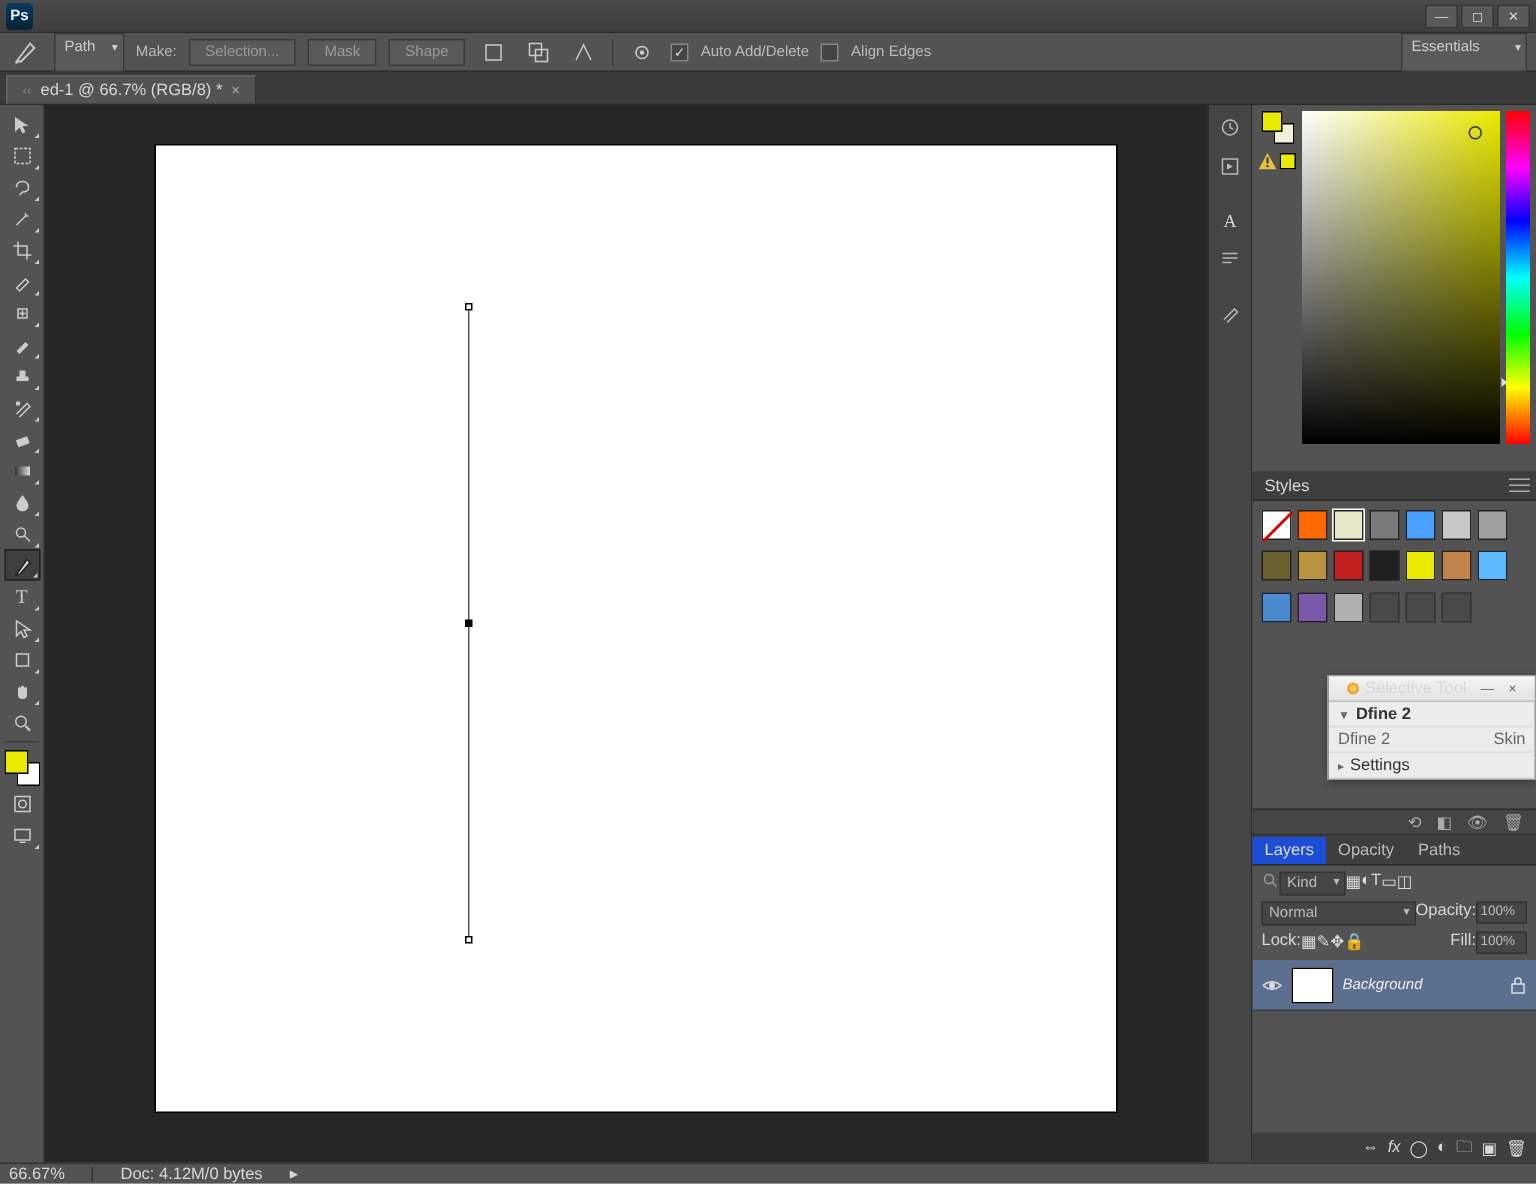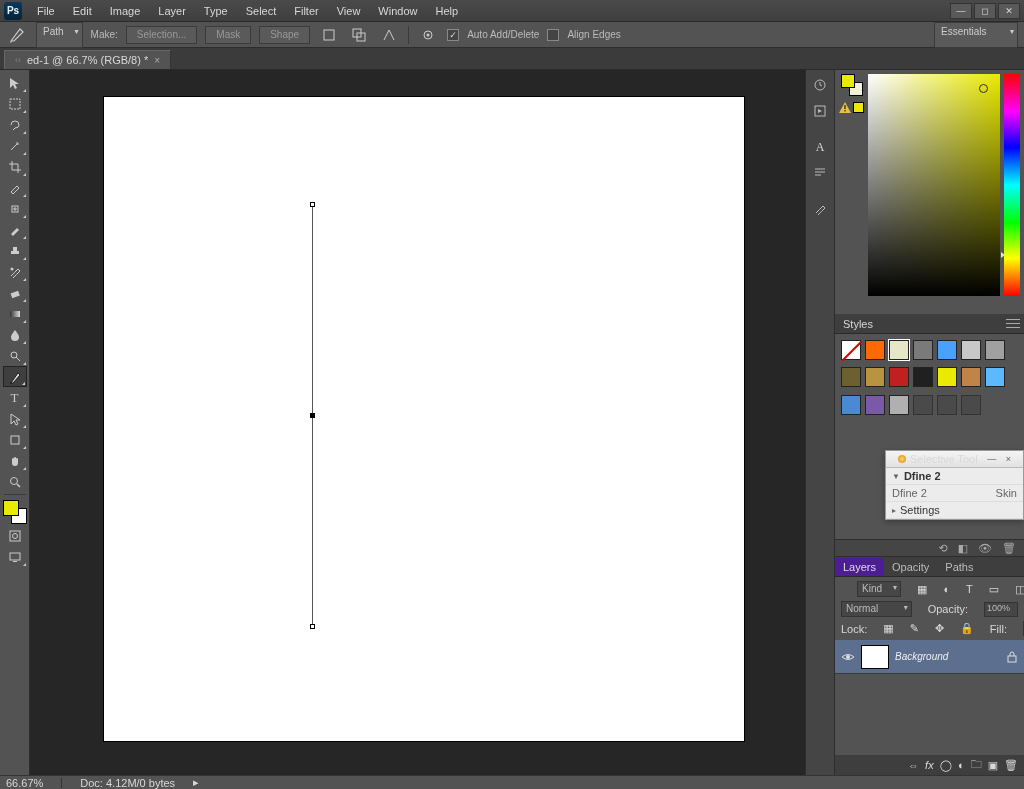--- a/index.html
+++ b/index.html
@@ -53,23 +53,23 @@
 .warn-row .sw { width: 11px; height: 11px; background: #eaea00; border: 1px solid #000; }
 .sv-box { flex: 1; height: 222px; position: relative; background: linear-gradient(to right,#fff,#eaea00); }
 .sv-box::after { content: ""; position: absolute; inset: 0; background: linear-gradient(to top,#000,transparent); }
 .sv-ind { position: absolute; right: 12px; top: 10px; width: 9px; height: 9px; border: 1px solid #333; border-radius: 50%; }
 .hue { width: 16px; height: 222px; background: linear-gradient(to bottom,#f00,#f0f 17%,#00f 33%,#0ff 50%,#0f0 67%,#ff0 83%,#f00); position: relative; }
 .hue-ind { position: absolute; left: -3px; top: 178px; width: 0; height: 0; border-top: 3px solid transparent; border-bottom: 3px solid transparent; border-left: 4px solid #ddd; }
 .styles-body { padding: 6px; display: flex; flex-wrap: wrap; gap: 4px; min-height: 90px; }
 .style-sw { width: 20px; height: 20px; border: 1px solid #222; }
 .layers-tabs { height: 20px; background: #3e3e3e; display: flex; align-items: center; font-size: 10px; border-bottom: 1px solid #2a2a2a; }
 .layers-tabs span { padding: 3px 8px; color: #bbb; }
-.layers-tabs span.act { background: #4c1d95; color: #ddd; }
+.layers-tabs span.act { background: #1d4ed8; color: #ddd; }
 .layers-opts { padding: 4px 6px; display: flex; flex-direction: column; gap: 4px; font-size: 10px; color: #999; }
-.lo-row { display: flex; align-items: center; gap: 16px; }
+.lo-row { display: flex; gap: 0; }
 .lo-drop { flex: 1; background: #464646; border: 1px solid #333; padding: 1px 4px; height: 16px; font-size: 10px; color: #bbb; position: relative; }
 .lo-drop::after { content: "▾"; position: absolute; right: 3px; font-size: 8px; }
 .lo-input { width: 34px; background: #464646; border: 1px solid #333; padding: 0 2px; height: 15px; font-size: 9px; color: #bbb; }
 .layer-list { flex: 1; overflow: auto; }
 .layer-row { height: 34px; background: #5d6f8f; display: flex; align-items: center; padding: 0 6px; gap: 6px; border-bottom: 1px solid #3a3a3a; }
 .eye { width: 14px; height: 14px; }
 .layer-thumb { width: 28px; height: 24px; background: #fff; border: 1px solid #000; }
 .layer-name { font-style: italic; color: #eee; font-size: 10px; }
 .lock-ic { margin-left: auto; }
 .layer-foot { height: 20px; background: #3e3e3e; display: flex; align-items: center; justify-content: flex-end; gap: 6px; padding: 0 6px; color: #aaa; }
@@ -84,32 +84,20 @@
 .sel-head .mini { margin-left: auto; font-size: 9px; color: #666; }
 .sel-row { padding: 2px 6px; border-bottom: 1px solid #ddd; display: flex; align-items: center; gap: 4px; color:#333; }
 .sel-row .tri2 { font-size: 8px; color: #666; }
 svg { display: block; }
 </style>
 </head>
 <body>
 
 <div class="topbar">
   <div class="app-logo">Ps</div>
-  <div class="menu-list">
-    <div class="menu-item">File</div>
-    <div class="menu-item">Edit</div>
-    <div class="menu-item">Image</div>
-    <div class="menu-item">Layer</div>
-    <div class="menu-item">Type</div>
-    <div class="menu-item">Select</div>
-    <div class="menu-item">Filter</div>
-    <div class="menu-item">View</div>
-    <div class="menu-item">Window</div>
-    <div class="menu-item">Help</div>
-  </div>
   <div class="win-controls">
     <div class="win-btn">—</div>
     <div class="win-btn">◻</div>
     <div class="win-btn">✕</div>
   </div>
 </div>
 
 <div class="optbar">
   <div class="tool-icon-big">
     <svg width="18" height="18" viewBox="0 0 18 18">

